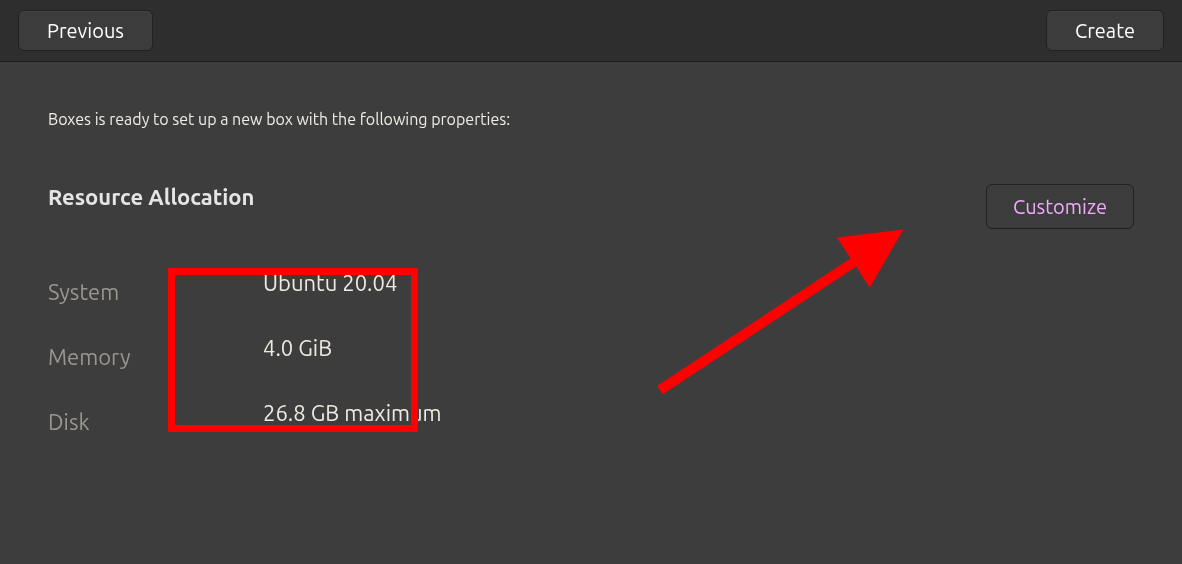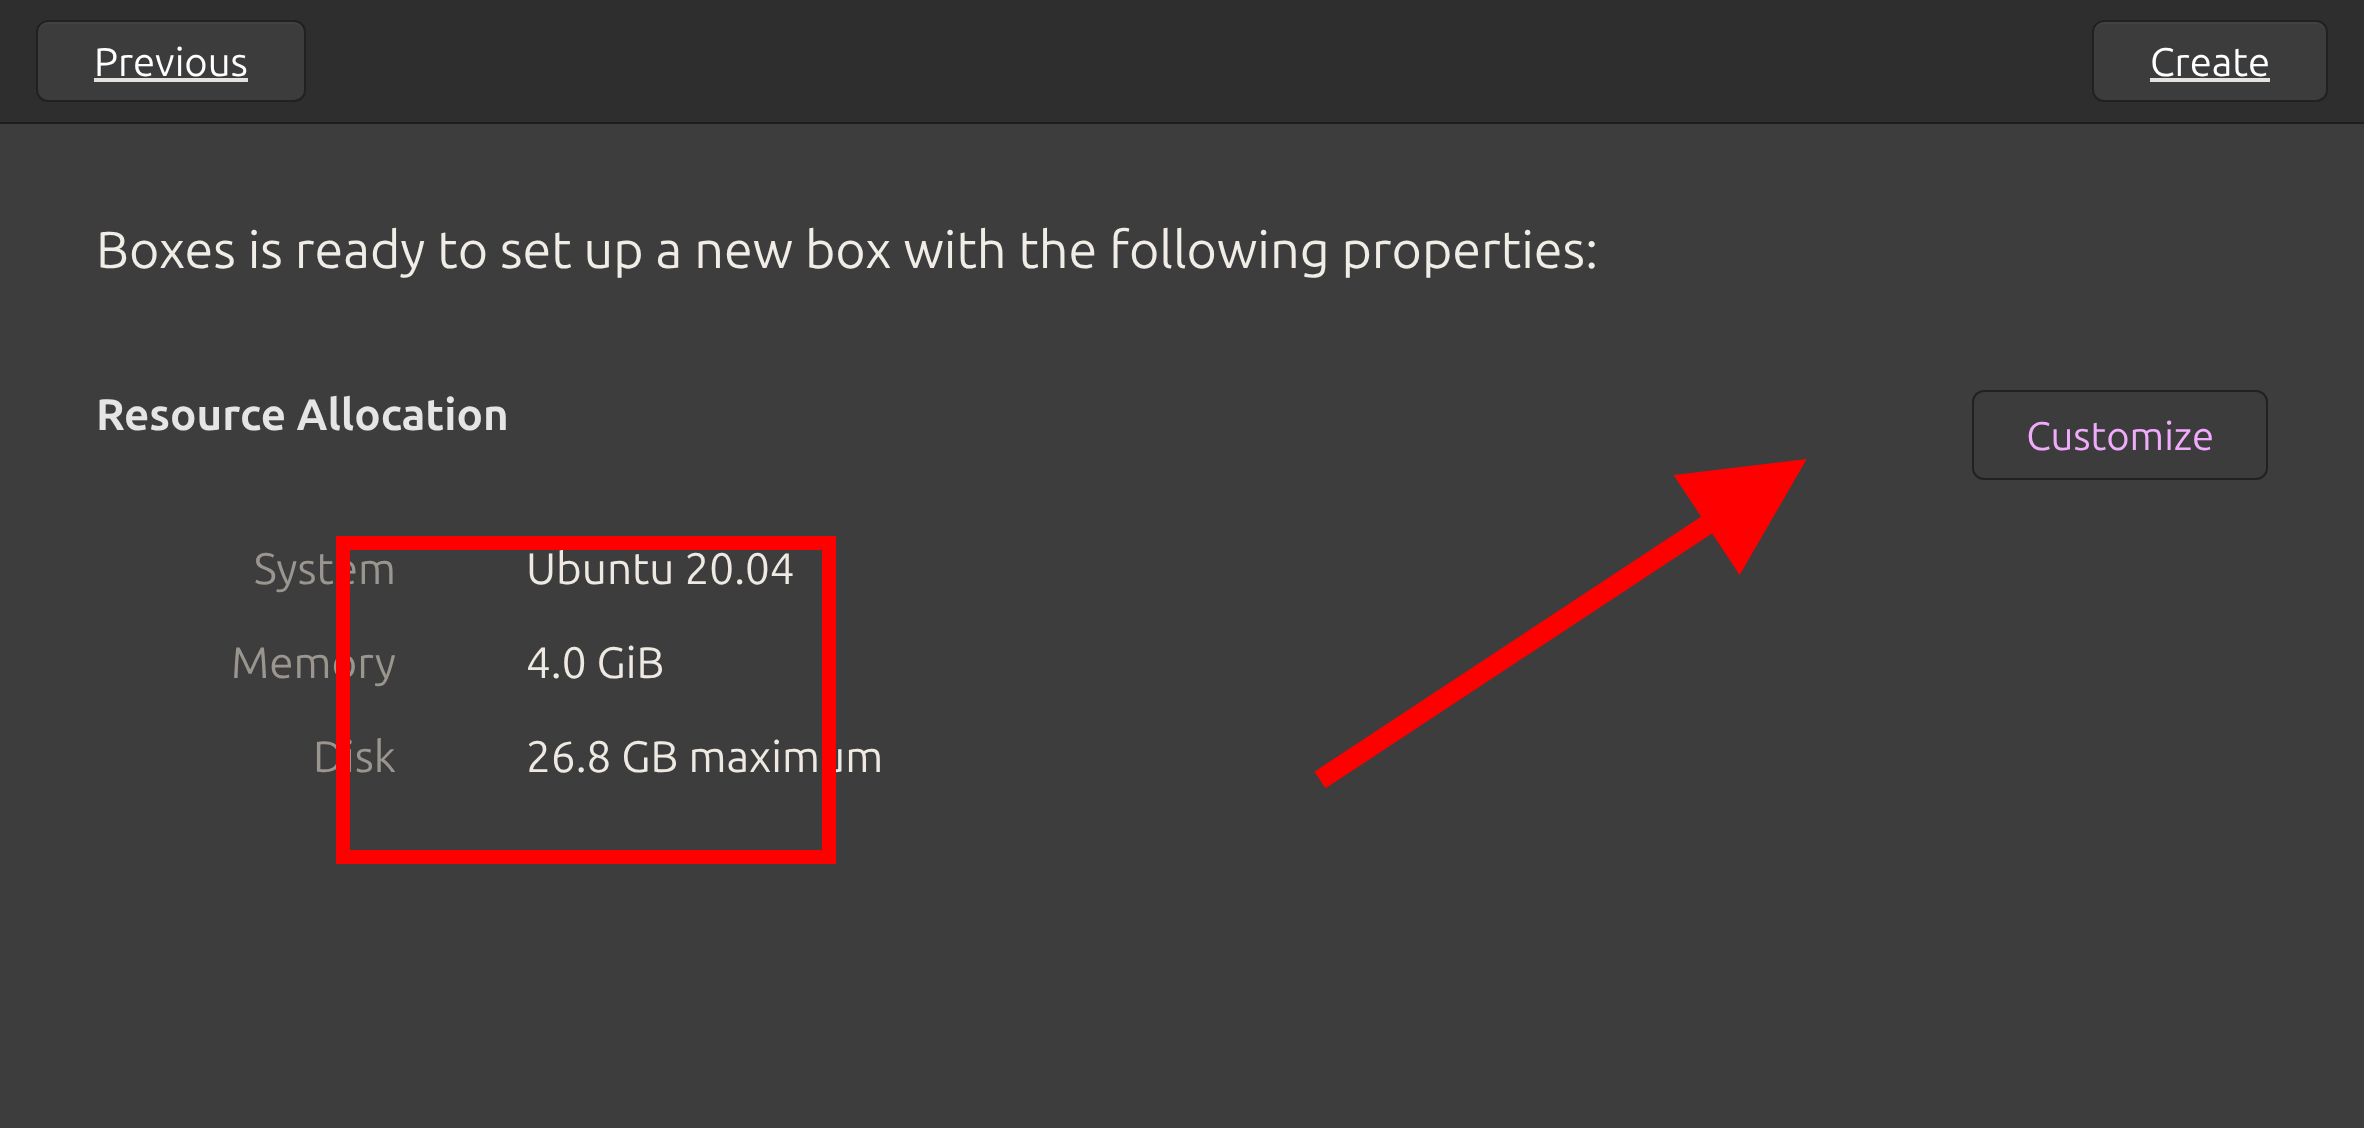--- a/index.html
+++ b/index.html
@@ -51,35 +51,34 @@
     padding: 8px 28px;
     border-radius: 6px;
     cursor: pointer;
     box-shadow: inset 0 1px 0 rgba(255,255,255,0.04);
     font-family: inherit;
   }
 
   .header-left, .header-right {
     width: 170px;
     display: flex;
-    text-decoration: underline;
   }
   .header-right { justify-content: flex-end; }
 
   
   .body {
     flex: 1;
     background: #3d3d3d;
     padding: 48px 48px 0 48px;
     box-sizing: border-box;
     position: relative;
   }
 
   .intro-text {
-    font-size: 26px;
+    font-size: 16px;
     color: #f0ece6;
   }
 
   .section-row {
     display: flex;
     justify-content: space-between;
     align-items: flex-start;
     margin-top: 56px;
   }
 
@@ -104,23 +103,24 @@
     margin-top: 32px;
     display: grid;
     grid-template-columns: 150px auto;
     column-gap: 24px;
     row-gap: 22px;
     align-items: center;
     width: fit-content;
   }
 
   .prop-label {
-    text-align: right;
+    text-align: left;
     font-size: 22px;
     color: #9a968f;
+    margin-top: 18px;
   }
 
   .prop-value {
     text-align: left;
     font-size: 22px;
     color: #eeeae3;
     margin-left: 41px;
   }
 
   

